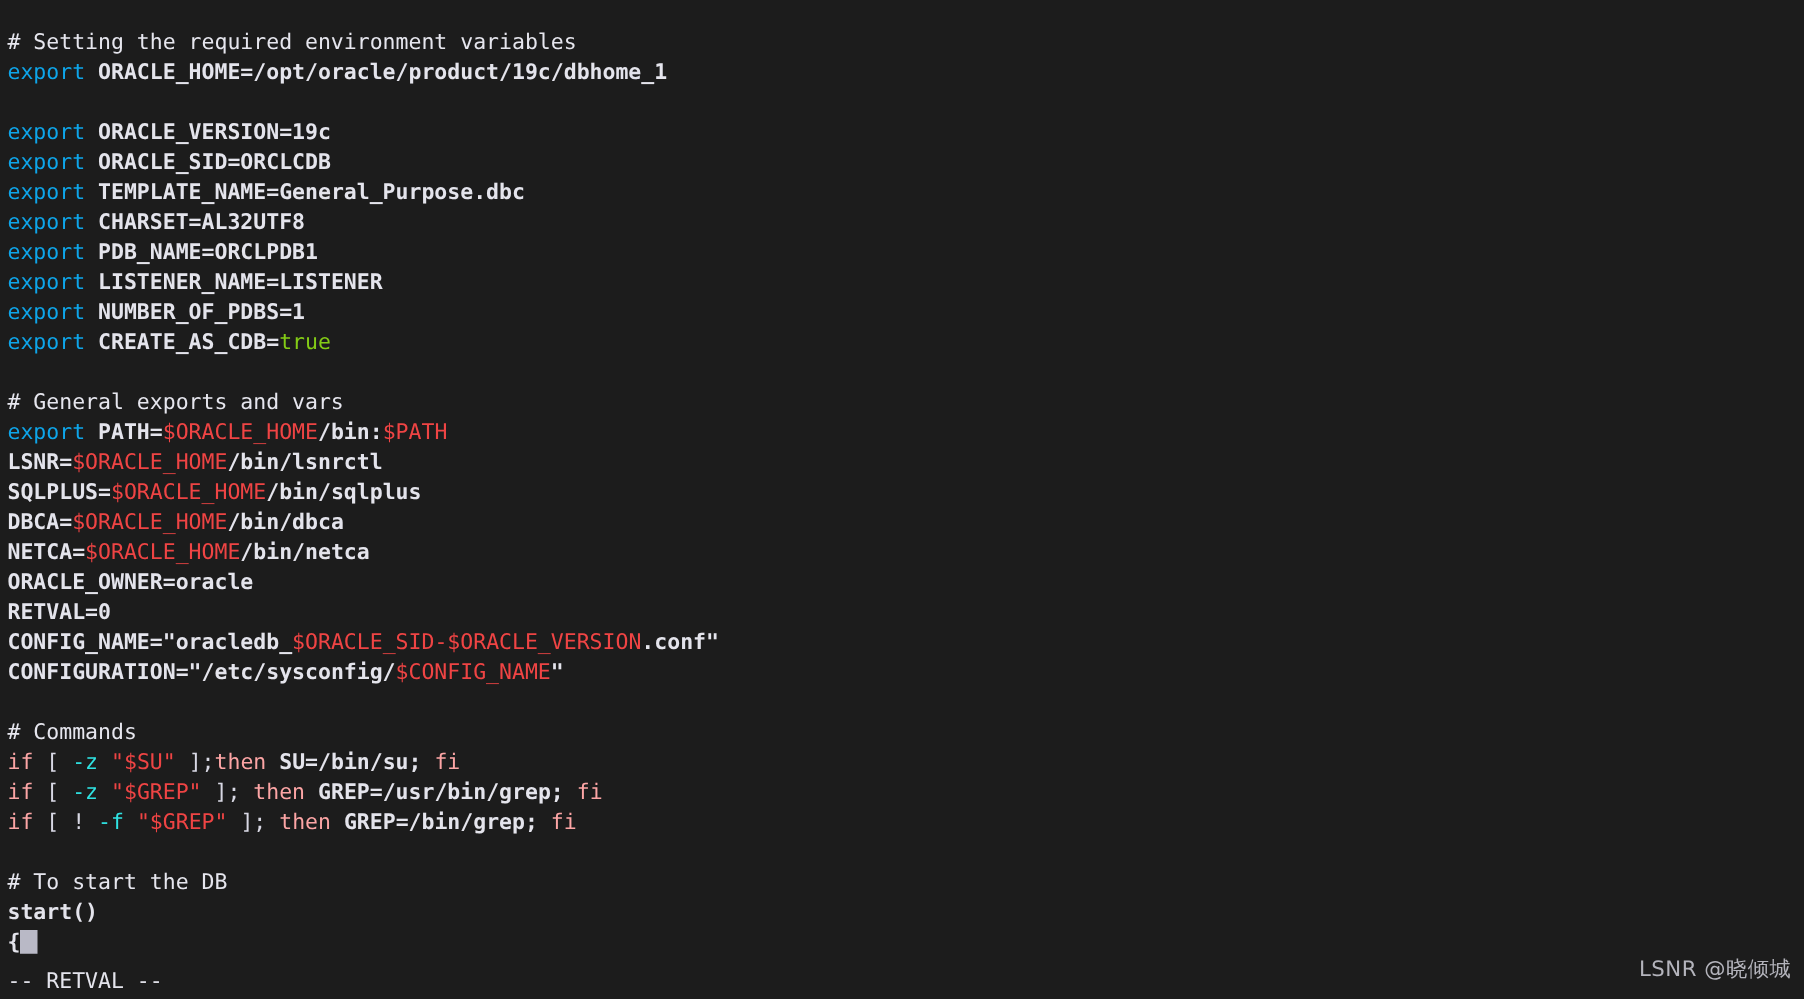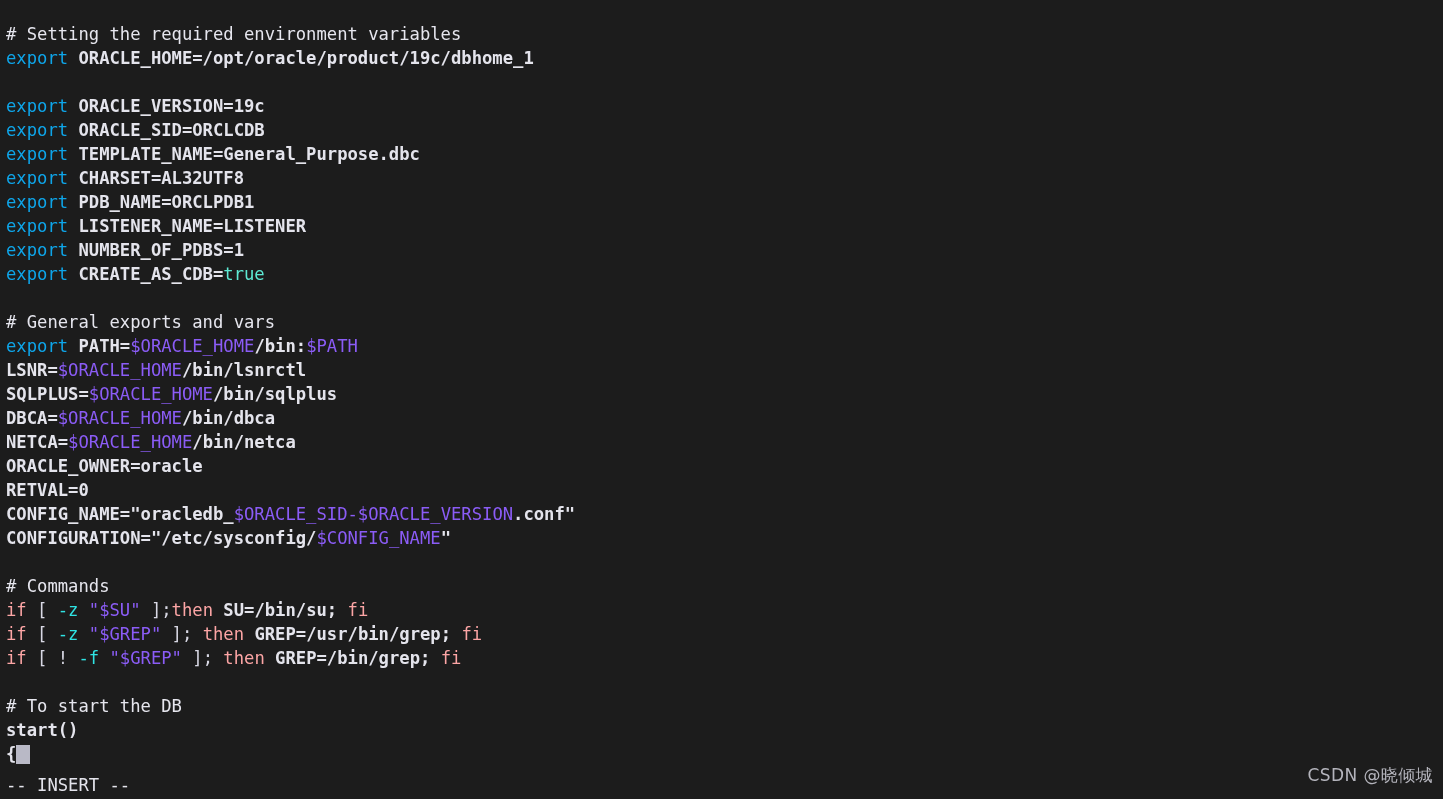--- a/index.html
+++ b/index.html
@@ -35,22 +35,22 @@
     white-space: pre;
     color: #e4e4ec;
   }
 
   .line.blank { color: transparent; }
 
   
   .t-comment  { color: #e6e6ee; }
   .t-plain    { color: #e4e4ec; font-weight: bold; }
   .t-keyword  { color: #0ea5e9; }   
-  .t-var      { color: #8b5cf6; }   
-  .t-bool     { color: #5eead4; }   
+  .t-var      { color: #ef4444; }   
+  .t-bool     { color: #84cc16; }   
   .t-cond     { color: #fca5a5; }   
   .t-flag     { color: #2fe3e3; }   
   .t-punct    { color: #d8d8e4; }
 
   .status-line {
     position: absolute;
     left: 6px;
     bottom: 2px;
     font-size: 17.2px;
     line-height: 24px;
@@ -78,17 +78,17 @@
     white-space: nowrap;
   }
 </style>
 </head>
 <body>
 
 <div id="terminal">
 
   <div class="code-area"><div class="line"><span class="t-comment"># Setting the required environment variables</span></div><div class="line"><span class="t-keyword">export</span><span class="t-plain"> ORACLE_HOME=/opt/oracle/product/19c/dbhome_1</span></div><div class="line blank">&nbsp;</div><div class="line"><span class="t-keyword">export</span><span class="t-plain"> ORACLE_VERSION=19c</span></div><div class="line"><span class="t-keyword">export</span><span class="t-plain"> ORACLE_SID=ORCLCDB</span></div><div class="line"><span class="t-keyword">export</span><span class="t-plain"> TEMPLATE_NAME=General_Purpose.dbc</span></div><div class="line"><span class="t-keyword">export</span><span class="t-plain"> CHARSET=AL32UTF8</span></div><div class="line"><span class="t-keyword">export</span><span class="t-plain"> PDB_NAME=ORCLPDB1</span></div><div class="line"><span class="t-keyword">export</span><span class="t-plain"> LISTENER_NAME=LISTENER</span></div><div class="line"><span class="t-keyword">export</span><span class="t-plain"> NUMBER_OF_PDBS=1</span></div><div class="line"><span class="t-keyword">export</span><span class="t-plain"> CREATE_AS_CDB=</span><span class="t-bool">true</span></div><div class="line blank">&nbsp;</div><div class="line"><span class="t-comment"># General exports and vars</span></div><div class="line"><span class="t-keyword">export</span><span class="t-plain"> PATH=</span><span class="t-var">$ORACLE_HOME</span><span class="t-plain">/bin:</span><span class="t-var">$PATH</span></div><div class="line"><span class="t-plain">LSNR=</span><span class="t-var">$ORACLE_HOME</span><span class="t-plain">/bin/lsnrctl</span></div><div class="line"><span class="t-plain">SQLPLUS=</span><span class="t-var">$ORACLE_HOME</span><span class="t-plain">/bin/sqlplus</span></div><div class="line"><span class="t-plain">DBCA=</span><span class="t-var">$ORACLE_HOME</span><span class="t-plain">/bin/dbca</span></div><div class="line"><span class="t-plain">NETCA=</span><span class="t-var">$ORACLE_HOME</span><span class="t-plain">/bin/netca</span></div><div class="line"><span class="t-plain">ORACLE_OWNER=oracle</span></div><div class="line"><span class="t-plain">RETVAL=0</span></div><div class="line"><span class="t-plain">CONFIG_NAME=</span><span class="t-plain">"oracledb_</span><span class="t-var">$ORACLE_SID</span><span class="t-var">-</span><span class="t-var">$ORACLE_VERSION</span><span class="t-plain">.conf"</span></div><div class="line"><span class="t-plain">CONFIGURATION=</span><span class="t-plain">"/etc/sysconfig/</span><span class="t-var">$CONFIG_NAME</span><span class="t-plain">"</span></div><div class="line blank">&nbsp;</div><div class="line"><span class="t-comment"># Commands</span></div><div class="line"><span class="t-cond">if</span><span class="t-punct"> [ </span><span class="t-flag">-z</span><span class="t-punct"> </span><span class="t-var">"$SU"</span><span class="t-punct"> ];</span><span class="t-cond">then</span><span class="t-plain"> SU=/bin/su; </span><span class="t-cond">fi</span></div><div class="line"><span class="t-cond">if</span><span class="t-punct"> [ </span><span class="t-flag">-z</span><span class="t-punct"> </span><span class="t-var">"$GREP"</span><span class="t-punct"> ]; </span><span class="t-cond">then</span><span class="t-plain"> GREP=/usr/bin/grep; </span><span class="t-cond">fi</span></div><div class="line"><span class="t-cond">if</span><span class="t-punct"> [ ! </span><span class="t-flag">-f</span><span class="t-punct"> </span><span class="t-var">"$GREP"</span><span class="t-punct"> ]; </span><span class="t-cond">then</span><span class="t-plain"> GREP=/bin/grep; </span><span class="t-cond">fi</span></div><div class="line blank">&nbsp;</div><div class="line"><span class="t-comment"># To start the DB</span></div><div class="line"><span class="t-plain">start()</span></div><div class="line"><span class="t-plain">{</span><span class="cursor-block"></span></div></div>
 
-  <div class="status-line">-- INSERT --</div>
+  <div class="status-line">-- RETVAL --</div>
 
-  <div class="watermark">CSDN @晓倾城</div>
+  <div class="watermark">LSNR @晓倾城</div>
 
 </div>
 
 </body></html>

